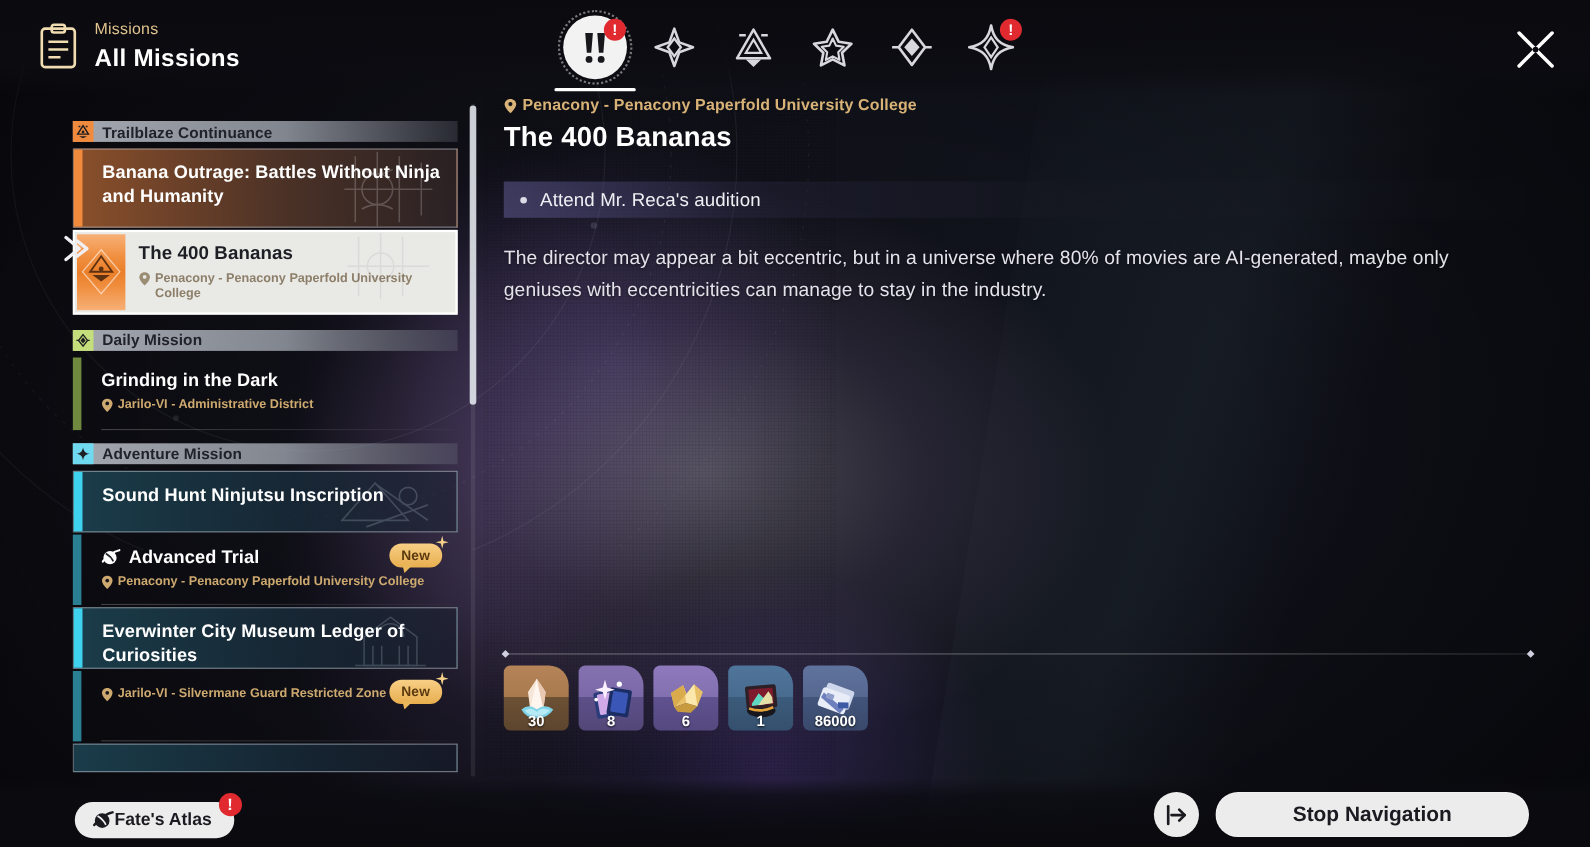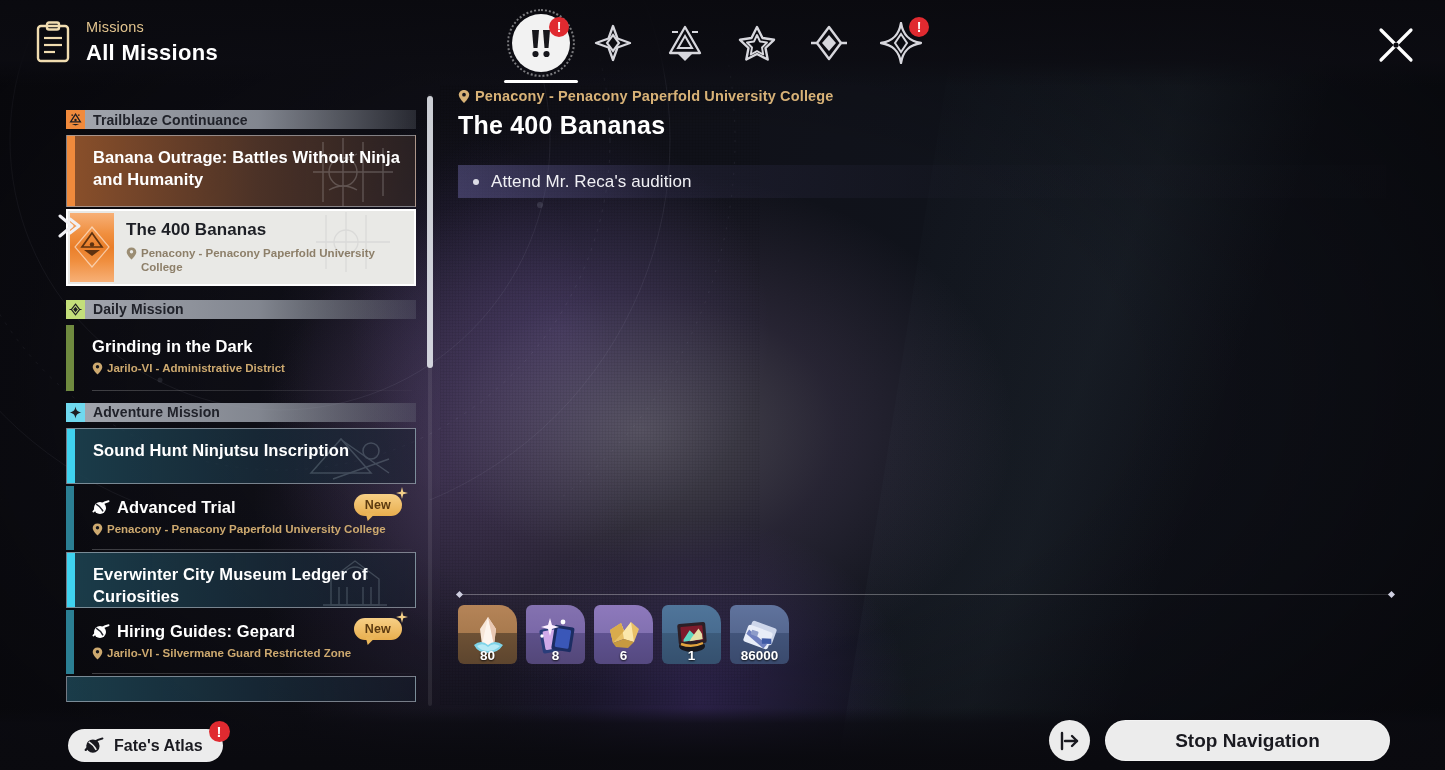--- a/index.html
+++ b/index.html
@@ -279,21 +279,21 @@
   .bottombar {
     position: absolute; left: 0; bottom: 0; width: 1445px; height: 62px;
     background: linear-gradient(0deg, rgba(10,10,15,0.97) 20%, rgba(11,11,17,0.72) 75%, rgba(11,11,17,0) 100%);
   }
   .pill {
     position: absolute; display: flex; align-items: center; justify-content: center;
     background: #ececec; border-radius: 22px; cursor: pointer;
     color: #1a1a20;
   }
   #fates-atlas {
-    left: 68px; bottom: 8px; height: 33px; padding: 0 20px 0 16px; gap: 10px;
+    left: 68px; bottom: 8px; height: 33px; padding: 0 20px 0 16px; 
     font-size: 16px; font-weight: 700; border-radius: 17px;
   }
   #fates-atlas .badge-dot { right: -7px; top: -8px; width: 21px; height: 21px; font-size: 15px; line-height: 21px; }
   #stop-nav {
     right: 55px; bottom: 9px; width: 285px; height: 41px;
     font-size: 19px; font-weight: 700; border-radius: 21px;
     border: 1px solid rgba(255,255,255,0.35);
   }
   .circ-btn {
     position: absolute; right: 355px; bottom: 9px;
@@ -538,27 +538,20 @@
           </g>
         </svg>
       </div>
       <div class="mtitle">Everwinter City Museum Ledger of Curiosities</div>
     </div>
 
     <div class="mrow cyan" style="height:64px">
       <div class="accent"></div>
       <div class="divider"></div>
       <div class="newbadge">New</div>
-      <div class="mtitle">
-        <svg class="sub-icon" width="18" height="17" viewBox="0 0 18 17">
-          <circle cx="8" cy="9" r="6" fill="#ffffff"></circle>
-          <path d="M1.5 12.5 C5 8 11.5 3 16.5 2.2" stroke="#ffffff" stroke-width="2" fill="none" stroke-linecap="round"></path>
-          <path d="M4.2 5.2 C7 6.8 9.5 9.2 11 12.4" stroke="#20222a" stroke-width="1.5" fill="none"></path>
-        </svg><span>Hiring Guides: Gepard</span>
-      </div>
       <div class="mloc">
         <svg class="pin" width="11" height="13" viewBox="0 0 11 13">
           <path d="M5.5 0.5 C2.7 0.5 0.7 2.5 0.7 5 C0.7 8.2 5.5 12.5 5.5 12.5 C5.5 12.5 10.3 8.2 10.3 5 C10.3 2.5 8.3 0.5 5.5 0.5 Z" fill="#cda96f"></path>
           <circle cx="5.5" cy="4.8" r="1.7" fill="#15161c"></circle>
         </svg>
         <span>Jarilo-VI - Silvermane Guard Restricted Zone</span>
       </div>
     </div>
 
     <div class="mrow box cyan-sel" style="height:26px"></div>
@@ -582,38 +575,39 @@
     </div>
 
     <div class="d-title">The 400 Bananas</div>
 
     <div class="obj-row">
       <span class="obj-bullet"></span>
       <span class="obj-text">Attend Mr. Reca's audition</span>
     </div>
 
     <div class="d-desc">
+      <p>The director may appear a bit eccentric, but in a universe where 80% of movies are AI-generated, maybe only geniuses with eccentricities can manage to stay in the industry.</p>
     </div>
   </div>
 
   <div class="rewards">
     <div class="rw-rule"></div>
     <div class="rw-items">
 
       <div class="rw-item" style="background:linear-gradient(180deg,#b58458 0%,#a87a4e 48%,#6d5135 48%,#5d452e 100%)">
         <div class="rw-art">
           <svg width="46" height="46" viewBox="0 0 46 46">
             <path d="M23 5 L31 17 L29 33 L17 33 L15 17 Z" fill="#f6e6d8"></path>
             <path d="M23 5 L29 33 L17 33 Z" fill="#fdf5ee"></path>
             <path d="M23 5 L31 17 L29 33 Z" fill="#e9c8b3"></path>
             <path d="M9 33 Q16 27 23 33 Q30 27 38 33 Q33 41 23 41 Q13 41 9 33 Z" fill="#7fd4e8"></path>
             <path d="M12 34 Q18 30 23 35 Q28 30 35 34 Q30 39 23 39 Q16 39 12 34 Z" fill="#b6eaf5"></path>
           </svg>
         </div>
-        <div class="rw-qty">80</div>
+        <div class="rw-qty">30</div>
       </div>
 
       <div class="rw-item" style="background:linear-gradient(180deg,#8472b0 0%,#7a68a8 48%,#5d5089 48%,#534779 100%)">
         <div class="rw-art">
           <svg width="46" height="46" viewBox="0 0 46 46">
             <rect x="8" y="16" width="22" height="24" rx="2" fill="#2a3d7a" transform="rotate(-10 19 28)"></rect>
             <rect x="11" y="18" width="17" height="19" rx="1.5" fill="#cfa9e8" transform="rotate(-10 19 28)"></rect>
             <rect x="20" y="14" width="20" height="25" rx="2" fill="#1c2d63" transform="rotate(9 30 26)"></rect>
             <rect x="23" y="17" width="14" height="19" rx="1.5" fill="#3a57b8" transform="rotate(9 30 26)"></rect>
             <path d="M17 6 L19 13 L26 15 L19 17 L17 24 L15 17 L8 15 L15 13 Z" fill="#fdf0ff"></path>

